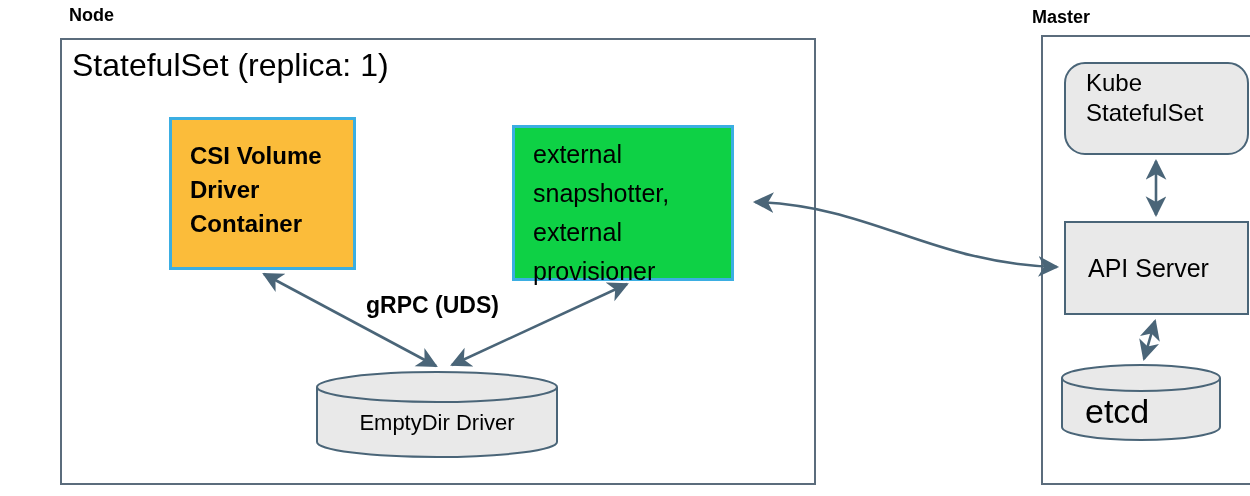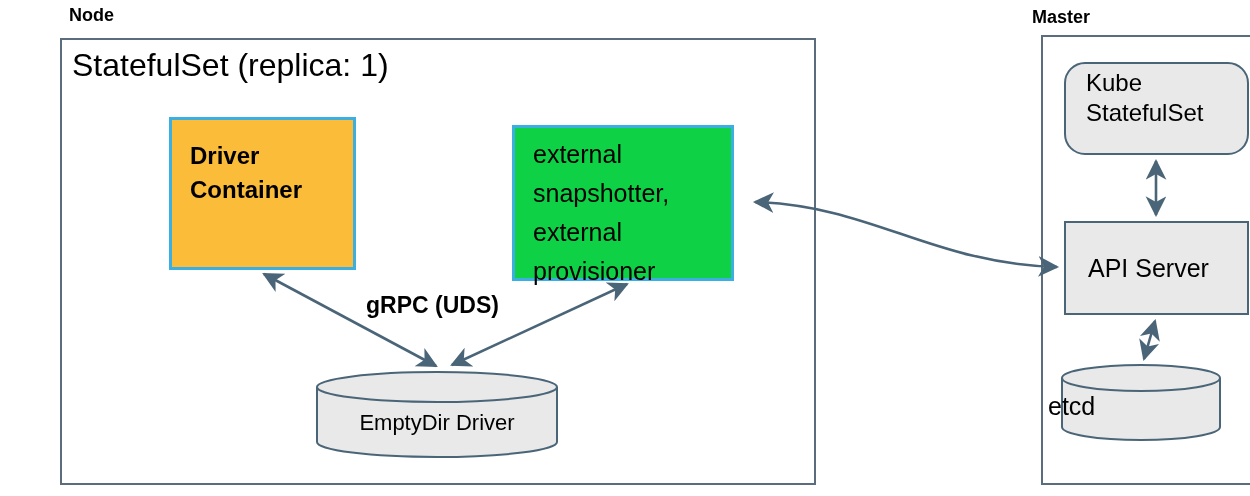--- a/index.html
+++ b/index.html
@@ -55,41 +55,42 @@
     left:1020px;top:221px;width:185px;height:94px;
     display:flex;align-items:center;
     padding-left:22px;
     font-size:25px;
     text-align:right;
   }
   .grpc-label{left:322px;top:292px;font-size:23px;font-weight:bold;z-index:4;text-align:center;}
 
   .cyl-label{z-index:10;}
   .emptydir-label{left:273px;top:410px;width:240px;text-align:center;font-size:22px;}
-  .etcd-label{left:1004px;top:392px;font-size:25px;}
+  .etcd-label{left:1041px;top:392px;font-size:34px;}
 
   .arrow-layer{position:absolute;left:0;top:0;width:1250px;height:496px;z-index:5;pointer-events:none;}
   .arrow-layer .cyl-body,.arrow-layer .cyl-top{
     fill:var(--gray-fill);stroke:var(--arrow-slate);stroke-width:2;
   }
   .arrow-layer .arrow{
     fill:none;stroke:var(--arrow-slate);stroke-width:2.6;
   }
   .ln{white-space:nowrap;}
 </style>
 </head>
 <body>
 
 <div class="canvas">
 
   <div class="abs frame-label node-label">Node</div>
   <div class="abs frame node-frame"></div>
   <div class="abs statefulset-title">StatefulSet (replica: 1)</div>
 
   <div class="abs box csi-box">
+    <div class="ln">CSI Volume</div>
     <div class="ln">Driver</div>
     <div class="ln">Container</div>
   </div>
 
   <div class="abs box sidecar-box">
     <div class="ln">external</div>
     <div class="ln">snapshotter,</div>
     <div class="ln">external</div>
     <div class="ln">provisioner</div>
   </div>

